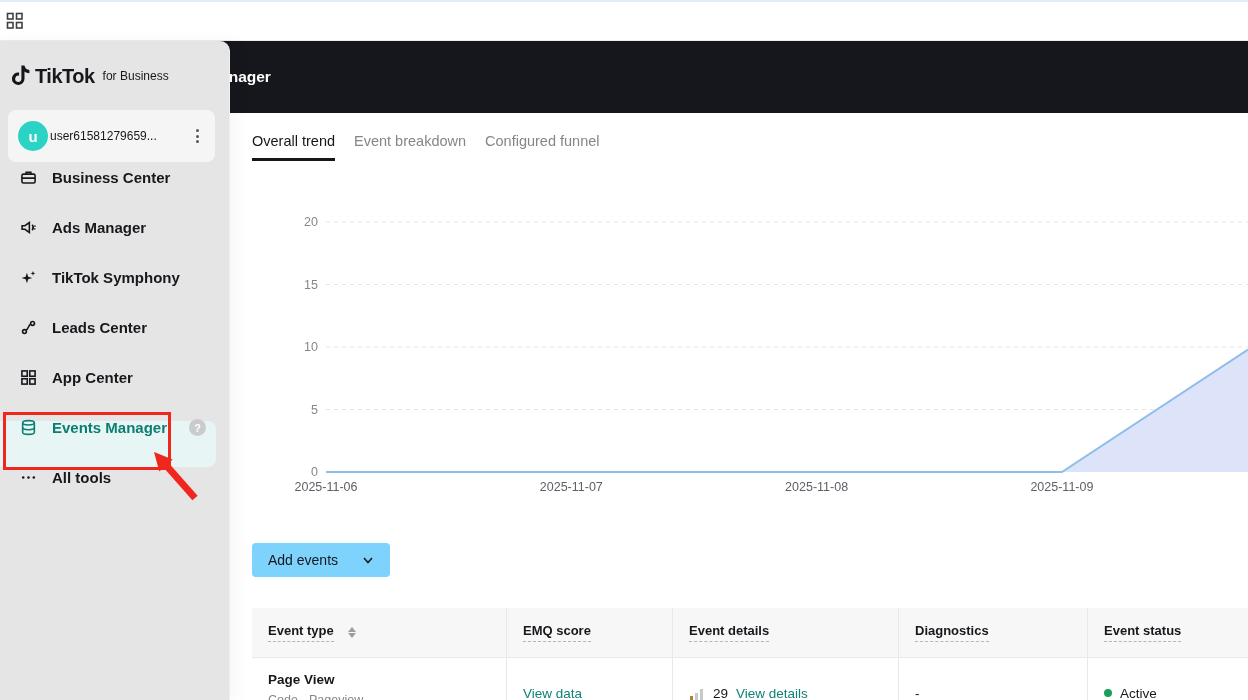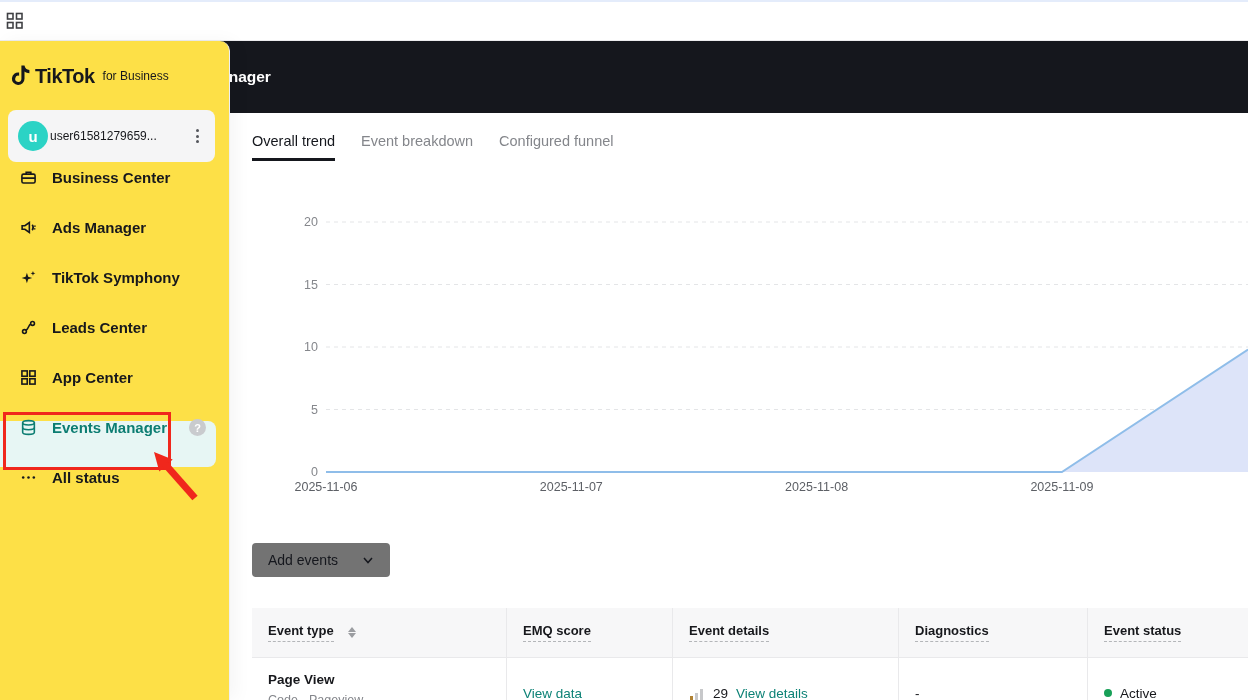--- a/index.html
+++ b/index.html
@@ -11,21 +11,21 @@
     border-bottom:1px solid #ececee; z-index:2; }
   .top-strip .blue-line { position:absolute; top:0; left:0; right:0; height:2px; background:#e4ecfb; }
   .apps-btn { position:absolute; left:6px; top:12px; width:18px; height:18px; cursor:pointer; }
 
   
   .main-header { position:absolute; left:0; top:41px; width:1248px; height:72px; background:#15171d; z-index:1; }
   .main-header .title { position:absolute; left:152px; top:0; line-height:72px; color:#fff;
     font-size:15.5px; font-weight:bold; white-space:nowrap; }
 
   
-  .sidebar { position:absolute; left:0; top:41px; width:230px; height:659px; background:#fde047;
+  .sidebar { position:absolute; left:0; top:41px; width:230px; height:659px; background:#e5e5e5;
     border-top-right-radius:10px; border-right:1px solid #efeff1; z-index:5;
     box-shadow:6px 0 18px rgba(0,0,0,0.04); }
   .logo-row { position:absolute; left:10px; top:20px; height:30px; display:flex; align-items:center; gap:4px; }
   .logo-brand { font-size:20px; font-weight:800; letter-spacing:-0.5px; }
   .logo-suffix { font-size:12px; font-weight:400; margin-left:4px; }
   .user-card { position:absolute; left:8px; top:69px; width:207px; height:52px; background:#f5f5f6;
     border-radius:8px; display:flex; align-items:center; padding:0 10px; cursor:pointer; }
   .avatar { width:30px; height:30px; border-radius:50%; background:#2bd3c5; color:#fff;
     font-size:15px; font-weight:bold; display:flex; align-items:center; justify-content:center; }
   .user-name { margin-left:2px; font-size:12px; flex:1; white-space:nowrap; overflow:hidden; }
@@ -37,29 +37,29 @@
     font-size:15px; font-weight:bold; color:#17181c; cursor:pointer; position:relative; }
   .side-item .icn { width:17px; height:17px; display:flex; align-items:center; justify-content:center; }
   .side-item.active { color:#0c7d72; }
   .side-item.active .bg { position:absolute; left:0; top:2px; width:216px; height:46px;
     background:#e7f6f4; border-radius:0 8px 8px 0; z-index:-1; }
   .help-badge { position:absolute; right:24px; width:17px; height:17px; border-radius:50%;
     background:#c9cbce; color:#fff; font-size:11px; font-weight:bold; display:flex;
     align-items:center; justify-content:center; cursor:pointer; }
 
   
-  .tabs { position:absolute; left:252px; top:133px; display:flex; gap:26px; z-index:0; }
+  .tabs { position:absolute; left:252px; top:133px; display:flex; gap:19px; z-index:0; }
   .tab { font-size:14.5px; color:#84868b; padding-bottom:9px; cursor:pointer; }
   .tab.active { color:#15171d; font-weight:400; border-bottom:3px solid #15171d; }
 
   
   .chart-svg { position:absolute; left:252px; top:200px; z-index:0; }
 
   
-  .add-events { position:absolute; left:252px; top:543px; height:34px; background:#737373;
+  .add-events { position:absolute; left:252px; top:543px; height:34px; background:#7dd3fc;
     border:none; border-radius:4px; padding:0 16px; font-size:14px; color:#15171d;
     font-family:inherit; display:flex; align-items:center; gap:24px; cursor:pointer; }
 
   
   .evt-table { position:absolute; left:252px; top:608px; width:1080px; }
   .t-head, .t-row { display:grid; grid-template-columns:255px 166px 226px 189px 244px; }
   .t-head { background:#f7f7f8; border-bottom:1px solid #e9e9eb; }
   .th { padding:15px 16px; font-size:13px; font-weight:bold; border-right:1px solid #e9e9eb;
     display:flex; align-items:center; gap:14px; cursor:pointer; }
   .th .lbl { border-bottom:1px dashed #b4b6b9; padding-bottom:3px; }
@@ -276,21 +276,21 @@
       <div class="side-item">
         <span class="icn">
           <svg width="17" height="17" viewBox="0 0 16 16">
             <g fill="#17181c">
               <circle cx="3" cy="8" r="1.2"></circle>
               <circle cx="8" cy="8" r="1.2"></circle>
               <circle cx="13" cy="8" r="1.2"></circle>
             </g>
           </svg>
         </span>
-        <span>All status</span>
+        <span>All tools</span>
       </div>
     </div>
 </div>
 
 <div class="anno-box"></div>
 <svg class="anno-arrow" width="64" height="68" viewBox="0 0 64 68">
   <polygon points="14,16 32.7,23.4 19.3,35.4" fill="#f0271c"></polygon>
   <line x1="25" y1="28" x2="55" y2="62" stroke="#f0271c" stroke-width="7"></line>
 </svg>
 

